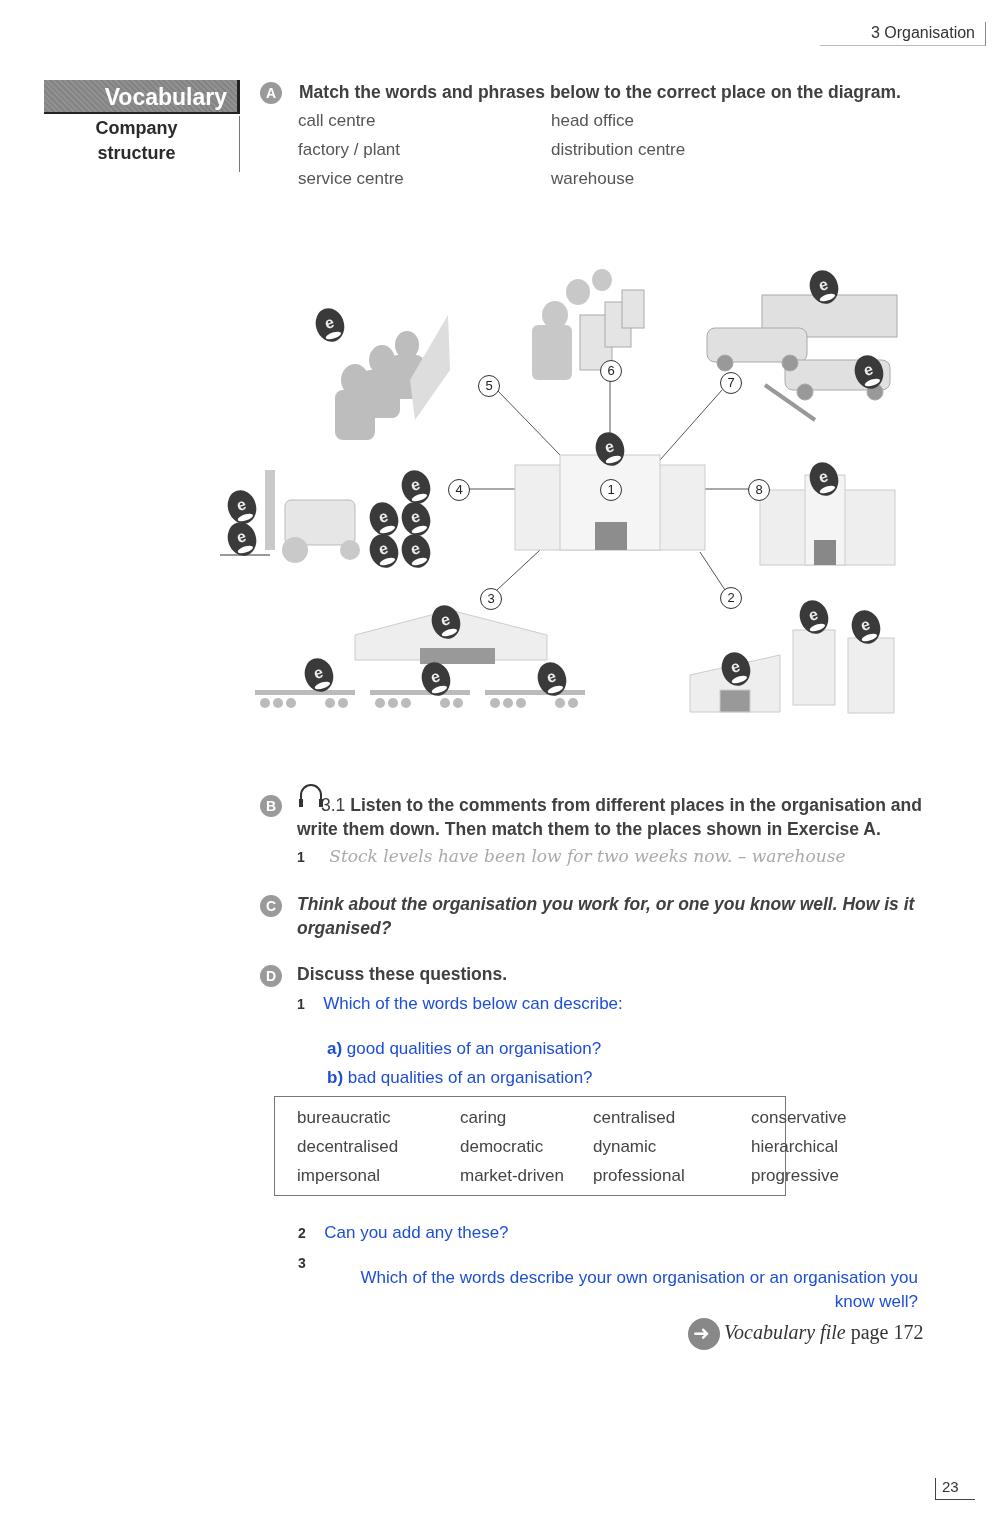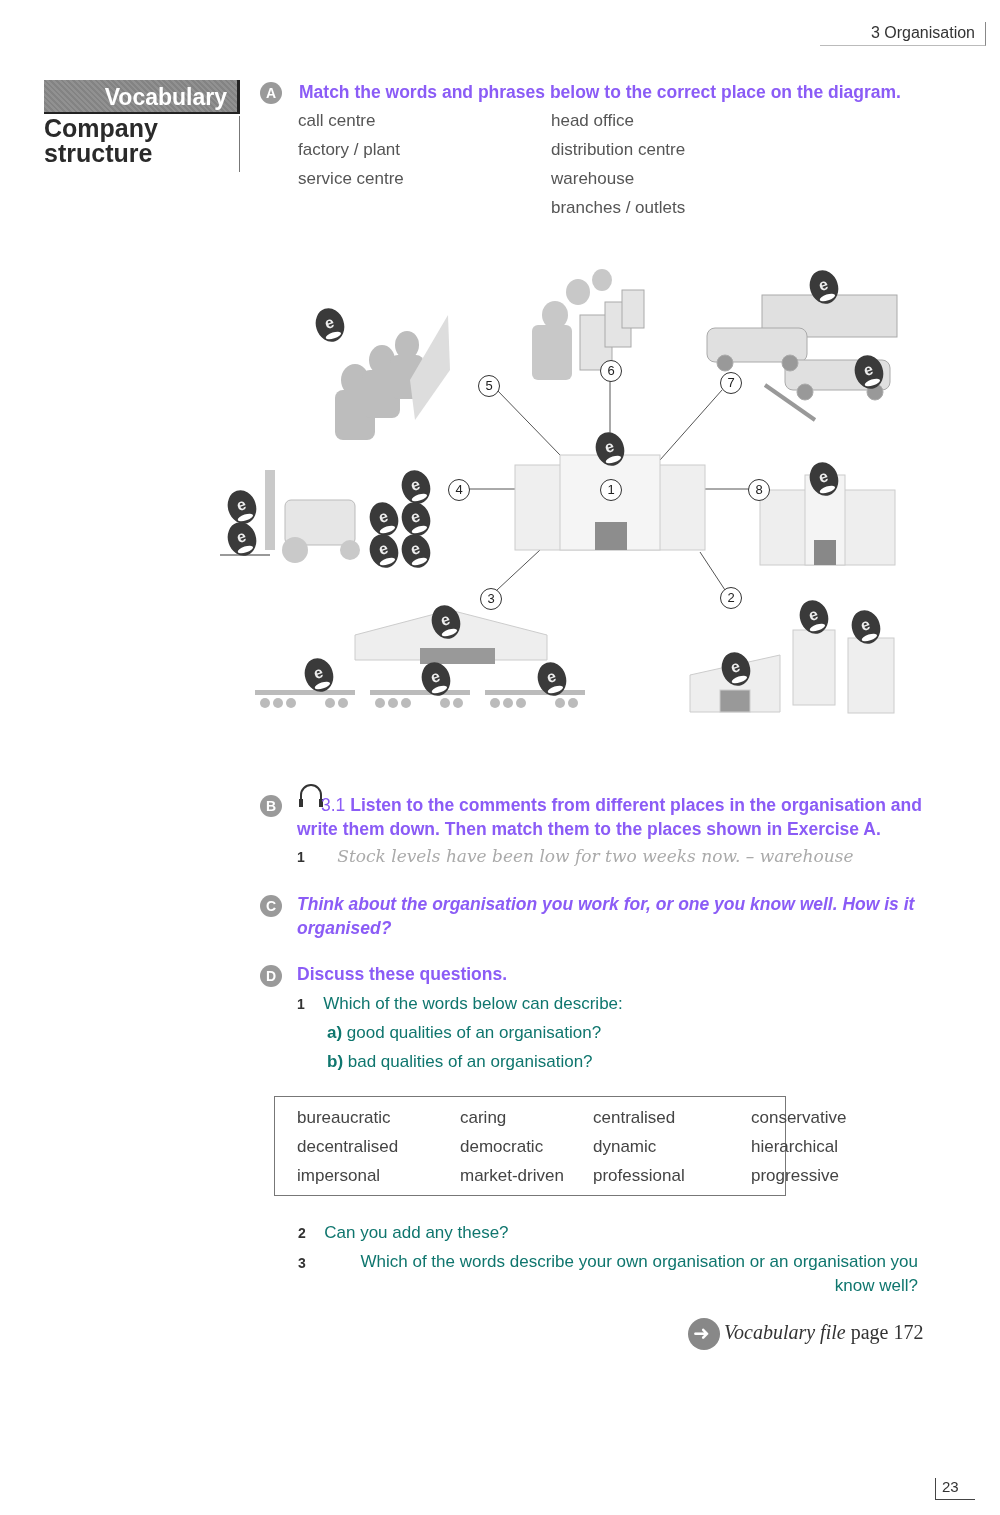--- a/index.html
+++ b/index.html
@@ -10,40 +10,40 @@
   
   .chapter { left: 820px; top: 22px; width: 166px; height: 24px; text-align: right;
              font-size: 16px; color: #333; border-bottom: 1px solid #bbb; border-right: 1px solid #888;
              padding-right: 10px; box-sizing: border-box; line-height: 22px; }
 
   
   .vocab-tag { left: 44px; top: 80px; width: 196px; height: 34px; background: #8a8a8a;
                background-image: repeating-linear-gradient(45deg, rgba(255,255,255,.06) 0 2px, rgba(0,0,0,.05) 2px 4px);
                color: #fff; font-weight: bold; font-size: 23px; text-align: right; padding-right: 10px;
                box-sizing: border-box; line-height: 34px; border-bottom: 2px solid #222; border-right: 3px solid #222; }
-  .topic { left: 44px; top: 116px; width: 196px; text-align: left; padding-right: 10px; box-sizing: border-box;
-           font-weight: bold; font-size: 25px; line-height: 25px; color: #2a2a2a; border-right: 1px solid #777; height: 56px; }
+  .topic { left: 44px; top: 116px; width: 196px; text-align: center; padding-right: 10px; box-sizing: border-box;
+           font-weight: bold; font-size: 18px; line-height: 25px; color: #2a2a2a; border-right: 1px solid #777; height: 56px; }
 
   .badge { width: 22px; height: 22px; border-radius: 50%; background: #9a9a9a; color: #fff; font-weight: bold;
            font-size: 14px; text-align: center; line-height: 22px; }
 
-  .instr { font-weight: bold; font-size: 17.5px; color: #8b5cf6; line-height: 24px; }
+  .instr { font-weight: bold; font-size: 17.5px; color: #404040; line-height: 24px; }
   .word { font-size: 17px; color: #555; line-height: 29px; }
   .hand { font-family: "DejaVu Serif", serif; font-style: italic; color: #aaa; font-size: 14px; margin-left: 8px; }
 
   
   .diagram { left: 210px; top: 260px; width: 700px; height: 460px; }
   .node-num { width: 20px; height: 20px; border: 1px solid #333; border-radius: 50%; background: #fff;
               font-size: 13px; text-align: center; line-height: 20px; color: #222; }
   .logo { width: 28px; height: 34px; border-radius: 50%; background: #3a3a3a; color: #eee; font-size: 16px;
           text-align: center; line-height: 30px; font-weight: bold; transform: rotate(-18deg); }
   .logo::after { content: ""; position: absolute; left: 6px; bottom: 3px; width: 16px; height: 6px; background: #fff; border-radius: 50%; }
 
   .num { font-weight: bold; font-size: 14px; color: #333; }
-  .text { font-size: 17px; color: #0f766e; line-height: 29px; }
+  .text { font-size: 17px; color: #1d4ed8; line-height: 29px; margin-top: 16px; }
   .handwrite { font-family: "DejaVu Serif", serif; font-style: italic; color: #aaa; font-size: 17px; }
 
   .adjbox { left: 274px; top: 1096px; width: 512px; height: 100px; border: 1.5px solid #777; box-sizing: border-box; }
   .adjgrid { position: absolute; left: 22px; top: 6px; display: grid;
              grid-template-columns: 163px 133px 158px 140px; row-gap: 0; }
   .adjgrid span { font-size: 17px; color: #444; line-height: 29px; }
 
   .vfile { left: 688px; top: 1318px; font-family: "Liberation Serif", serif; font-size: 20px; color: #333; }
   .arrow-circle { display: inline-block; width: 32px; height: 32px; border-radius: 50%; background: #888; vertical-align: middle;
                   position: relative; margin-right: 4px; }
@@ -67,21 +67,20 @@
 <div class="abs instr" style="left:299px;top:80px;">Match the words and phrases below to the correct place on the diagram.</div>
 <div class="abs" style="left:298px;top:106px;width:240px;">
   <div class="word">call centre</div>
   <div class="word">factory / plant</div>
   <div class="word">service centre</div>
 </div>
 <div class="abs" style="left:551px;top:106px;width:240px;">
   <div class="word">head office</div>
   <div class="word">distribution centre</div>
   <div class="word">warehouse</div>
-  <div class="word">branches / outlets</div>
 </div>
 
 <div class="abs diagram">
   <svg width="700" height="460" style="position:absolute;left:0;top:0;">
     <g stroke="#555" stroke-width="1">
       <line x1="287" y1="130" x2="350" y2="195"></line>
       <line x1="400" y1="118" x2="400" y2="190"></line>
       <line x1="512" y1="130" x2="450" y2="200"></line>
       <line x1="258" y1="229" x2="305" y2="229"></line>
       <line x1="495" y1="229" x2="545" y2="229"></line>
@@ -210,21 +209,21 @@
       <rect x="3" y="16" width="4" height="8" fill="#333"></rect>
       <rect x="23" y="16" width="4" height="8" fill="#333"></rect>
     </svg>
 </div>
 <div class="abs instr" style="left:297px;top:793px;width:650px;">
   <span style="display:inline-block;width:24px;"></span><span style="font-weight:normal;">3.1</span>
   <span>Listen to the comments from different places in the organisation and write them down. Then match them to the places shown in Exercise A.</span>
 </div>
 <div class="abs" style="left:297px;top:846px;">
   <span class="num">1</span>
-  <span class="handwrite" style="margin-left:28px;">Stock levels have been low for two weeks now. – warehouse</span>
+  <span class="handwrite" style="margin-left:20px;">Stock levels have been low for two weeks now. – warehouse</span>
 </div>
 
 <div class="abs badge" style="left:260px;top:895px;">C</div>
 <div class="abs instr" style="left:297px;top:892px;width:640px;font-style:italic;">Think about the organisation you work for, or one you know well. How is it organised?</div>
 
 <div class="abs badge" style="left:260px;top:965px;">D</div>
 <div class="abs instr" style="left:297px;top:962px;">Discuss these questions.</div>
 <div class="abs" style="left:297px;top:989px;">
   <span class="num">1</span>
   <span class="text" style="margin-left:14px;">Which of the words below can describe:</span>

